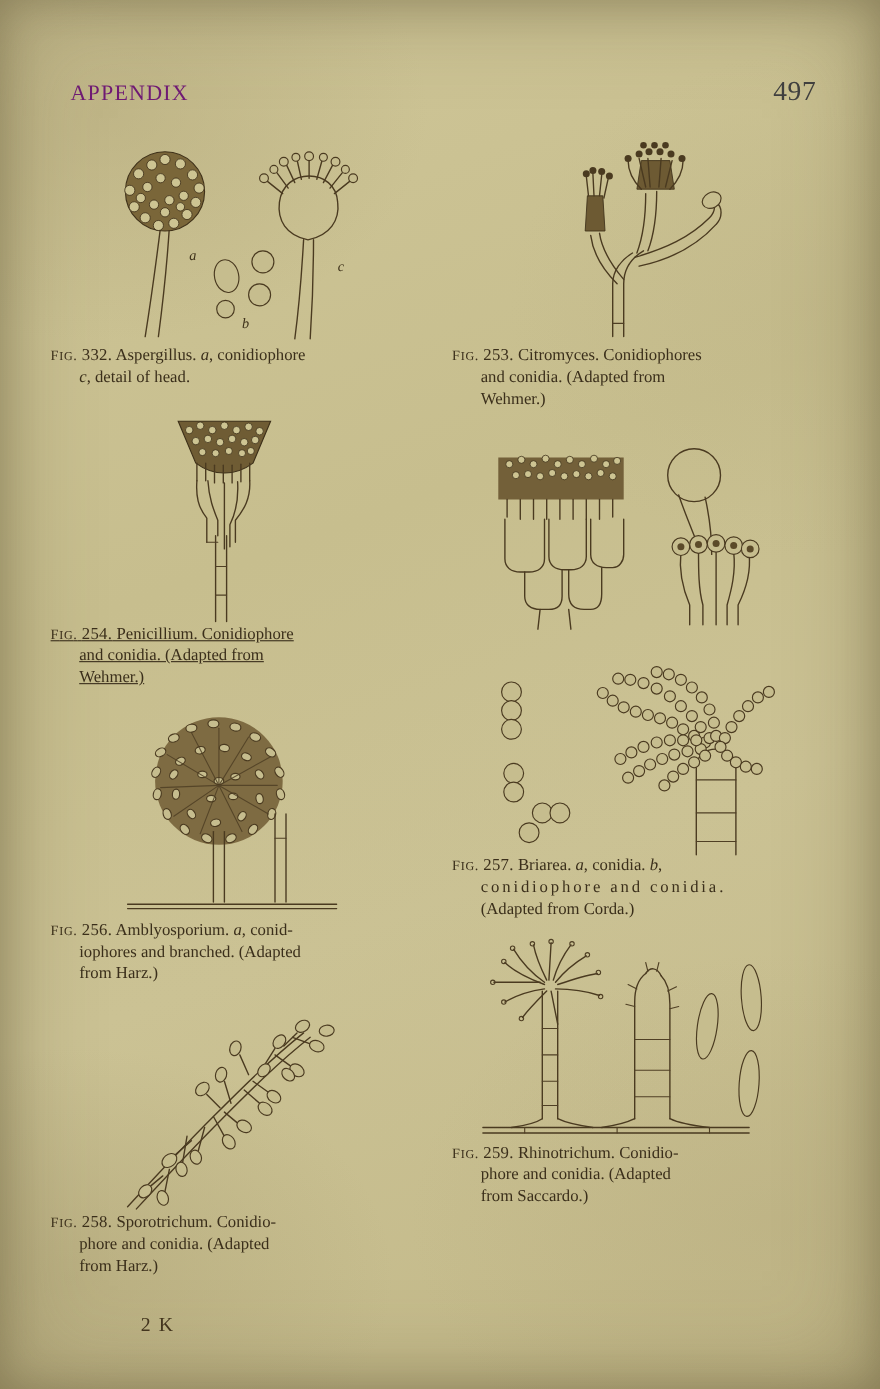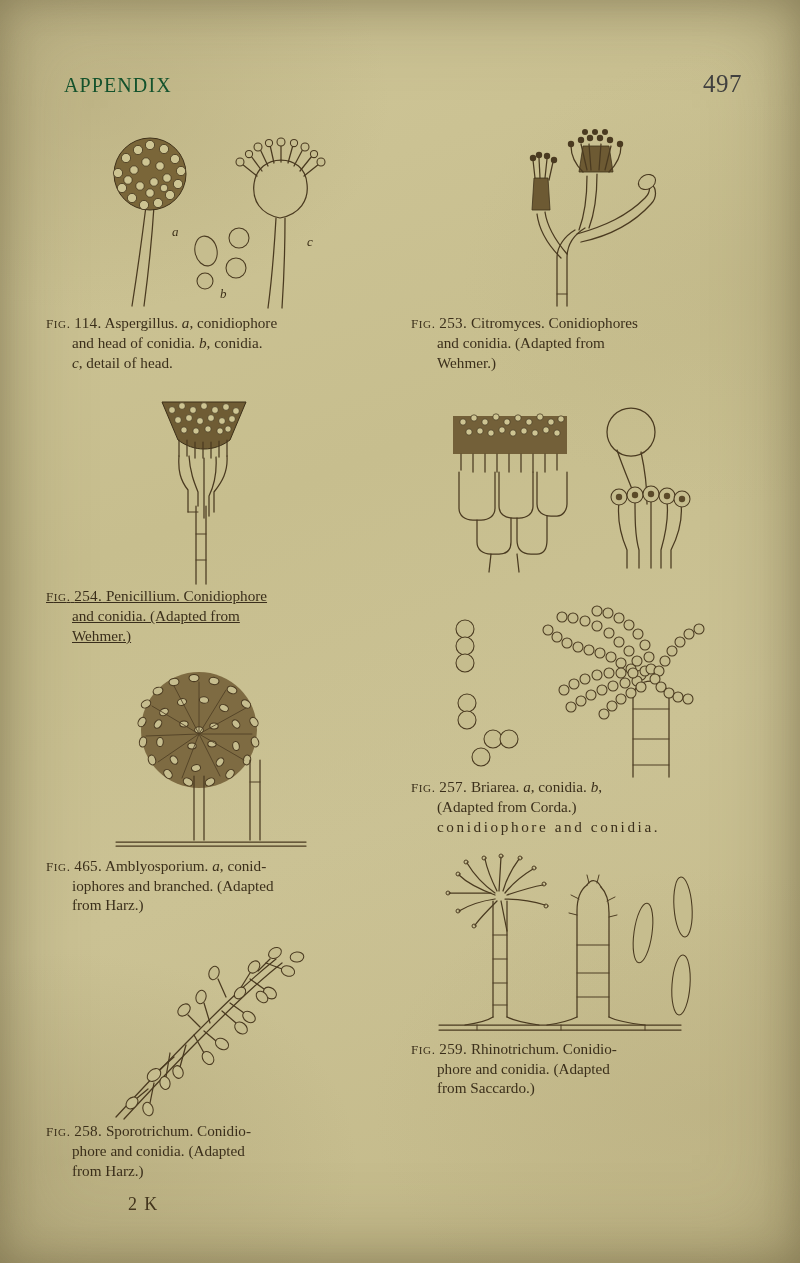--- a/index.html
+++ b/index.html
@@ -30,21 +30,21 @@
   }
   .page{position:absolute;inset:0;}
 
   
   .header{
     position:absolute;left:64px;right:58px;top:70px;
     display:flex;align-items:baseline;justify-content:space-between;
   }
   .running-head{
     font-size:20px;letter-spacing:1.1px;
-    color:#14532d;
+    color:#701a75;
     font-family:Liberation Serif, serif;
   }
   .folio{
     font-size:25px;color:#404040;letter-spacing:.5px;
   }
 
   
   .col{position:absolute;top:118px;width:340px;}
   .col-left{left:34px;}
   .col-right{left:399px;}
@@ -164,22 +164,21 @@
                 <circle cx="215" cy="25" r="3.6"></circle>
               <circle cx="240" cy="25" r="3.6"></circle>
                 <circle cx="195" cy="36" r="3.6"></circle>
               <circle cx="260" cy="36" r="3.6"></circle>
             </g>
             <text class="lbl" x="253" y="128">c</text>
           </g>
         </svg>
       </div>
       <div class="caption">
-        <span><span class="fg">F<span style="font-size:11px">IG</span>.</span> <span class="num">114.</span>  Aspergillus.  <i>a</i>, conidiophore</span>
-        <span class="cap-ind">and head of conidia.   <i>b</i>, conidia.</span>
+        <span><span class="fg">F<span style="font-size:11px">IG</span>.</span> <span class="num">332.</span>  Aspergillus.  <i>a</i>, conidiophore</span>
         <span class="cap-ind"><i>c</i>, detail of head.</span>
       </div>
     </div>
 
     <div class="fig-block" style="margin-top:22px;text-decoration:underline;">
       <div class="art">
         <svg width="300" height="192" viewBox="0 0 300 192" aria-hidden="true">
           <g>
 
             <path d="M108 8 L192 8 L176 46 C160 58 140 58 124 46 Z" fill="#6f5c34" stroke="#3c2f18" stroke-width="1"></path>
@@ -295,21 +294,21 @@
             <path class="ink" d="M150 112 L150 176"></path>
             <path class="ink" d="M196 96 L196 176"></path>
             <path class="ink" d="M206 96 L206 176"></path>
             <path class="ink-thin" d="M196 118 L206 118"></path>
             <path class="ink" d="M62 178 L252 178"></path>
             <path class="ink" d="M62 182 L252 182"></path>
           </g>
         </svg>
       </div>
       <div class="caption">
-        <span><span class="fg">F<span style="font-size:11px">IG</span>.</span> <span class="num">465.</span>  Amblyosporium.  <i>a</i>, conid-</span>
+        <span><span class="fg">F<span style="font-size:11px">IG</span>.</span> <span class="num">256.</span>  Amblyosporium.  <i>a</i>, conid-</span>
         <span class="cap-ind">iophores and branched.  (Adapted</span>
         <span class="cap-ind">from Harz.)</span>
       </div>
     </div>
 
     <div class="fig-block" style="margin-top:16px;">
       <div class="art">
         <svg width="300" height="190" viewBox="0 0 300 190" aria-hidden="true">
           <g>
             <path class="ink" d="M62 186 C86 160 112 132 140 104 C166 78 192 52 222 28"></path>
@@ -604,22 +603,22 @@
                   <circle cx="202" cy="112" r="5"></circle>
                 <circle cx="193" cy="119" r="5"></circle>
                   <circle cx="185" cy="127" r="5"></circle>
               </g>
             </g>
           </g>
         </svg>
       </div>
       <div class="caption">
         <span><span class="fg">F<span style="font-size:11px">IG</span>.</span> <span class="num">257.</span>  Briarea.  <i>a</i>, conidia.  <i>b</i>,</span>
+        <span class="cap-ind spaced">conidiophore and conidia.</span>
         <span class="cap-ind">(Adapted from Corda.)</span>
-        <span class="cap-ind spaced">conidiophore and conidia.</span>
       </div>
     </div>
 
     <div class="fig-block" style="margin-top:12px;">
       <div class="art">
         <svg width="300" height="190" viewBox="0 0 300 190" aria-hidden="true">
           <g>
 
             <g class="ink">
               <path d="M76 46 C60 40 48 34 40 26"></path>

